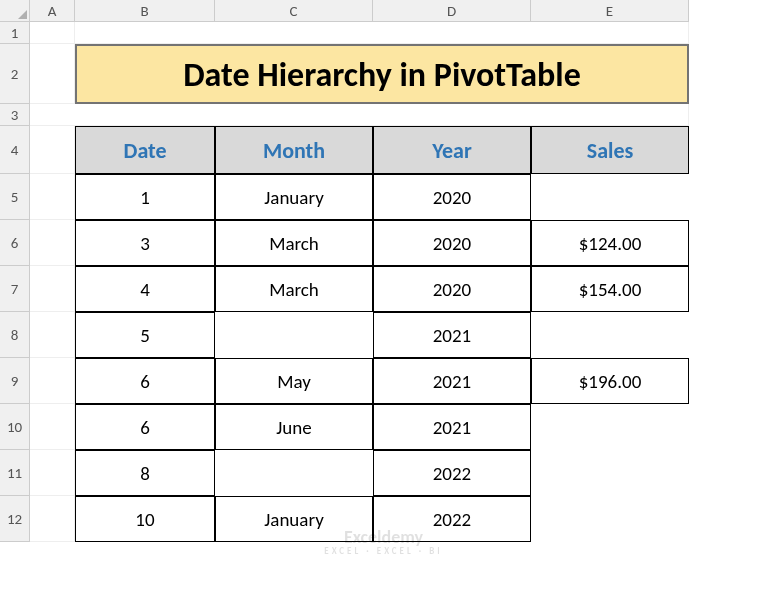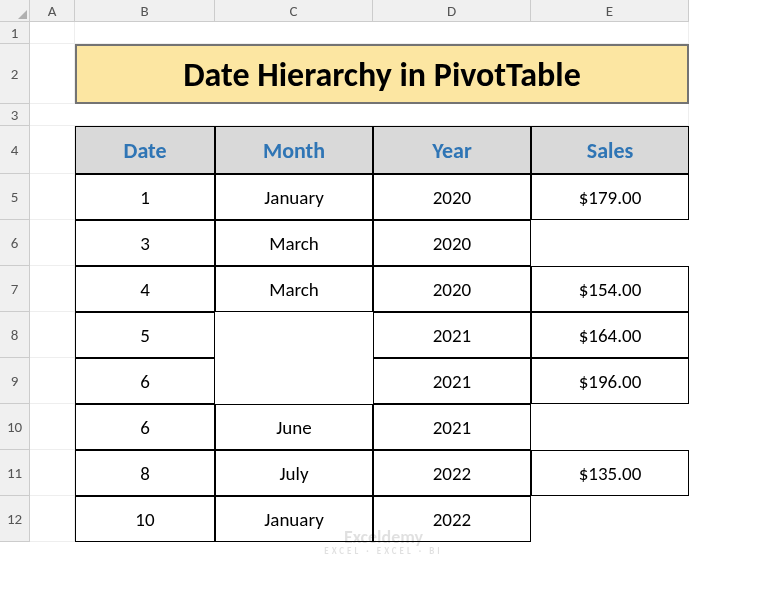--- a/index.html
+++ b/index.html
@@ -136,59 +136,57 @@
   <div class="thead" style="grid-column:3;grid-row:5">Date</div>
   <div class="thead" style="grid-column:5;grid-row:5">Year</div>
   <div class="thead" style="grid-column:4;grid-row:5">Month</div>
   <div class="thead" style="grid-column:6;grid-row:5">Sales</div>
 
   <div class="rowh" style="grid-row:6">5</div>
   <div class="cell a-col" style="grid-row:6"></div>
   <div class="tcell" style="grid-column:3;grid-row:6">1</div>
   <div class="tcell" style="grid-column:4;grid-row:6">January</div>
   <div class="tcell" style="grid-column:5;grid-row:6">2020</div>
-  <div class="tcell" style="grid-column:6;grid-row:6">$179.00</div>
 
   <div class="rowh" style="grid-row:7">6</div>
   <div class="cell a-col" style="grid-row:7"></div>
   <div class="tcell" style="grid-column:3;grid-row:7">3</div>
   <div class="tcell" style="grid-column:4;grid-row:7">March</div>
   <div class="tcell" style="grid-column:5;grid-row:7">2020</div>
+  <div class="tcell" style="grid-column:6;grid-row:7">$124.00</div>
 
   <div class="rowh" style="grid-row:8">7</div>
   <div class="cell a-col" style="grid-row:8"></div>
   <div class="tcell" style="grid-column:3;grid-row:8">4</div>
   <div class="tcell" style="grid-column:4;grid-row:8">March</div>
   <div class="tcell" style="grid-column:5;grid-row:8">2020</div>
   <div class="tcell" style="grid-column:6;grid-row:8">$154.00</div>
 
   <div class="rowh" style="grid-row:9">8</div>
   <div class="cell a-col" style="grid-row:9"></div>
   <div class="tcell" style="grid-column:3;grid-row:9">5</div>
   <div class="tcell" style="grid-column:5;grid-row:9">2021</div>
-  <div class="tcell" style="grid-column:6;grid-row:9">$164.00</div>
 
   <div class="rowh" style="grid-row:10">9</div>
   <div class="cell a-col" style="grid-row:10"></div>
   <div class="tcell" style="grid-column:3;grid-row:10">6</div>
+  <div class="tcell" style="grid-column:4;grid-row:10">May</div>
   <div class="tcell" style="grid-column:5;grid-row:10">2021</div>
   <div class="tcell" style="grid-column:6;grid-row:10">$196.00</div>
 
   <div class="rowh" style="grid-row:11">10</div>
   <div class="cell a-col" style="grid-row:11"></div>
   <div class="tcell" style="grid-column:3;grid-row:11">6</div>
   <div class="tcell" style="grid-column:4;grid-row:11">June</div>
   <div class="tcell" style="grid-column:5;grid-row:11">2021</div>
 
   <div class="rowh" style="grid-row:12">11</div>
   <div class="cell a-col" style="grid-row:12"></div>
   <div class="tcell" style="grid-column:3;grid-row:12">8</div>
-  <div class="tcell" style="grid-column:4;grid-row:12">July</div>
   <div class="tcell" style="grid-column:5;grid-row:12">2022</div>
-  <div class="tcell" style="grid-column:6;grid-row:12">$135.00</div>
 
   <div class="rowh" style="grid-row:13">12</div>
   <div class="cell a-col" style="grid-row:13"></div>
   <div class="tcell" style="grid-column:3;grid-row:13">10</div>
   <div class="tcell" style="grid-column:4;grid-row:13">January</div>
   <div class="tcell" style="grid-column:5;grid-row:13">2022</div>
 </div>
 
 <div class="watermark">
   <span>Exceldemy</span>

